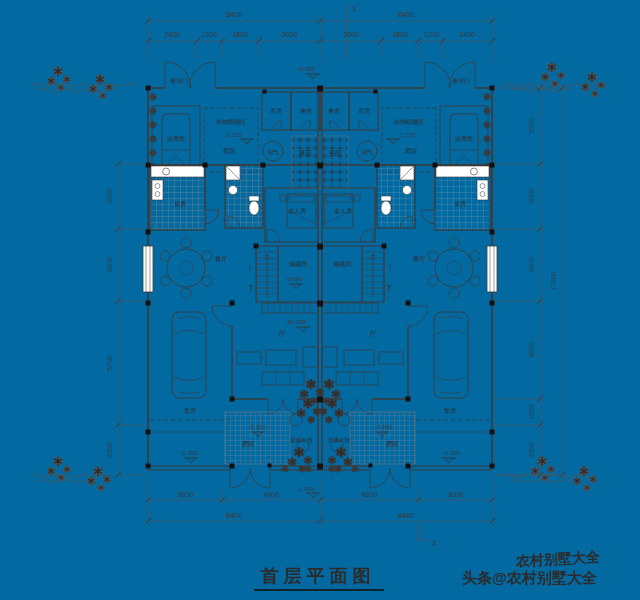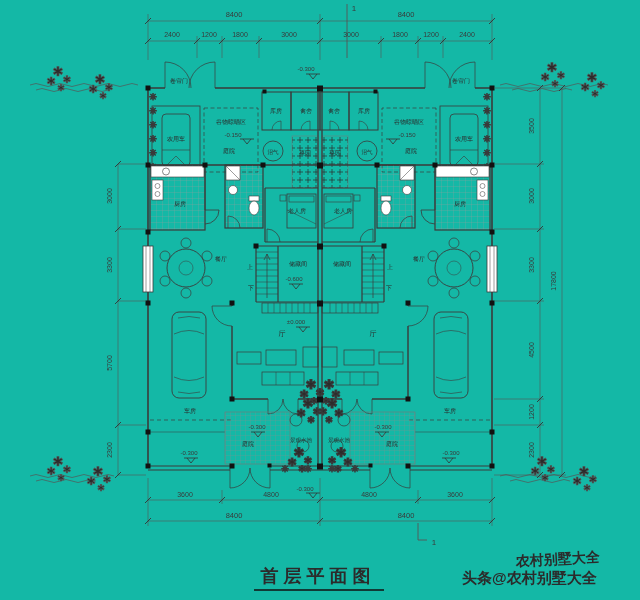--- a/index.html
+++ b/index.html
@@ -1,16 +1,16 @@
 <!DOCTYPE html>
 <html><head>
 <meta charset="utf-8">
 <style>
   html,body{margin:0;padding:0;background:#ffffff;}
-  #stage{position:relative;width:640px;height:600px;background:#14b8a6;overflow:hidden;
+  #stage{position:relative;width:640px;height:600px;background:#0369a1;overflow:hidden;
          font-family:"Liberation Sans",sans-serif;}
   svg text{font-family:"Liberation Sans",sans-serif;fill:#2b2b2b;}
   .dimtxt{fill:#3a3a3a;}
 </style>
 </head>
 <body>
 
 <div id="stage">
 <svg width="640" height="600" viewBox="0 0 640 600">
   <defs>

